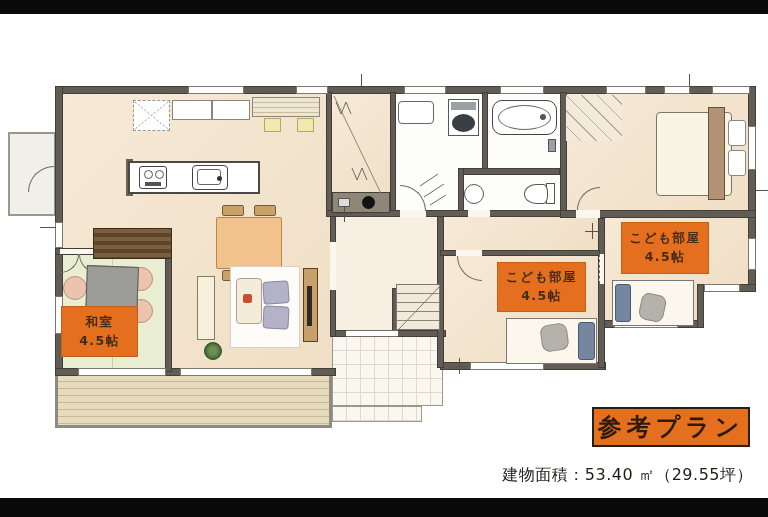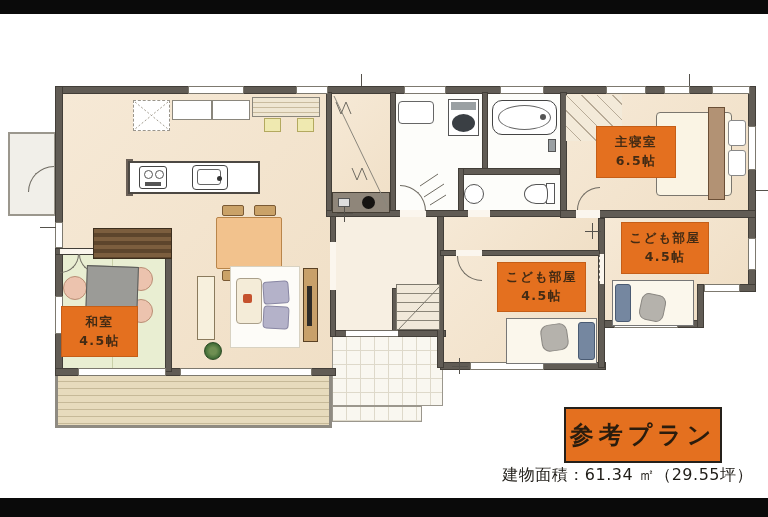--- a/index.html
+++ b/index.html
@@ -209,35 +209,31 @@
   <svg class="anno" width="768" height="517" viewBox="0 0 768 517">
     <line x1="135" y1="102" x2="168" y2="129" stroke="#a39d90" stroke-width="1" stroke-dasharray="2,2"></line>
     <line x1="168" y1="102" x2="135" y2="129" stroke="#a39d90" stroke-width="1" stroke-dasharray="2,2"></line>
     <line x1="334" y1="96" x2="388" y2="208" stroke="#8a867c" stroke-width="1"></line>
     <path d="M336,102 l5,12 l5,-12 l5,12" fill="none" stroke="#6f6b62" stroke-width="1"></path>
     <path d="M352,168 l5,12 l5,-12 l5,12" fill="none" stroke="#6f6b62" stroke-width="1"></path>
     <path d="M420,186 l18,-12 M424,197 l20,-13 M430,205 l16,-10" fill="none" stroke="#6f6b62" stroke-width="1"></path>
     <line x1="398" y1="330" x2="440" y2="286" stroke="#7c786d" stroke-width="1"></line>
   </svg>
 
-  <div class="abs lbl" style="left:596px;top:126px;width:80px;height:52px">
-    <span>主寝室</span>
-    <span>6.5帖</span>
-  </div>
   <div class="abs lbl" style="left:621px;top:222px;width:88px;height:52px">
     <span>こども部屋</span>
     <span>4.5帖</span>
   </div>
   <div class="abs lbl" style="left:497px;top:262px;width:89px;height:50px">
     <span>こども部屋</span>
     <span>4.5帖</span>
   </div>
   <div class="abs lbl" style="left:61px;top:306px;width:77px;height:51px">
     <span>和室</span>
     <span>4.5帖</span>
   </div>
 
-  <div class="abs titlebox" style="left:564px;top:407px;width:158px;height:56px">
+  <div class="abs titlebox" style="left:592px;top:407px;width:158px;height:40px">
     <span>参考プラン</span>
   </div>
-  <div class="abs note" style="left:440px;top:465px;width:313px">建物面積：61.34 ㎡（29.55坪）</div>
+  <div class="abs note" style="left:440px;top:465px;width:313px">建物面積：53.40 ㎡（29.55坪）</div>
 
 </div>
 
 </body></html>

